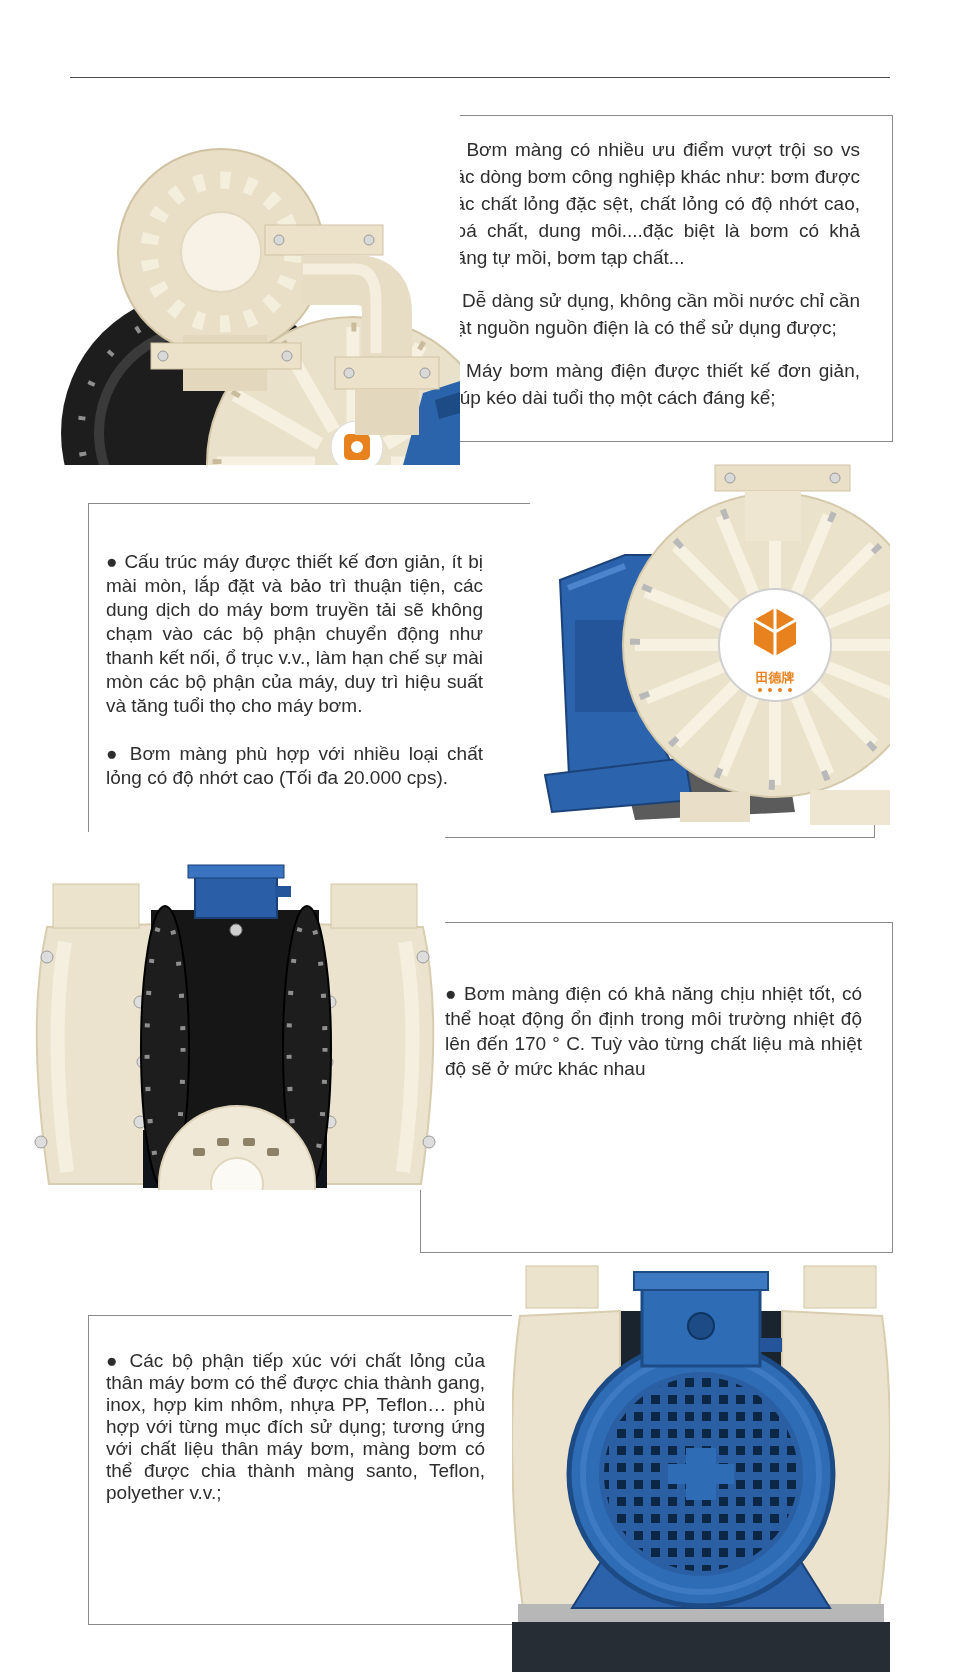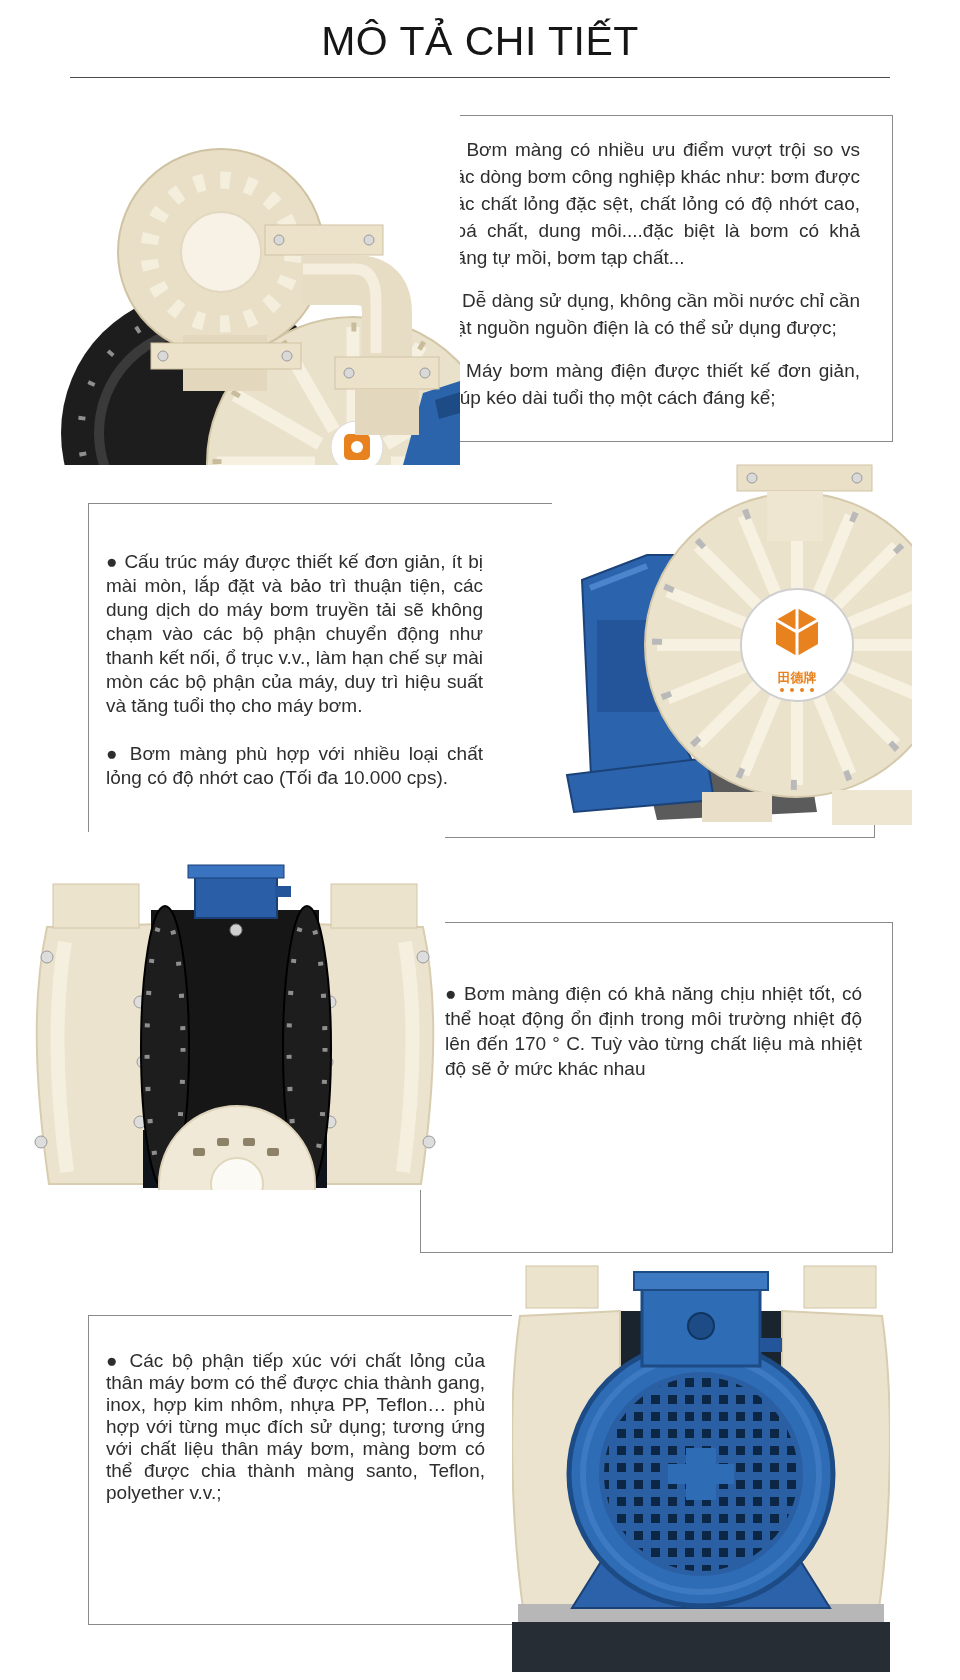--- a/index.html
+++ b/index.html
@@ -19,44 +19,43 @@
   .box4{left:88px;top:1315px;width:787px;height:310px;}
   .box4 .box-text{width:379px;margin:34px 0 16px 17px;}
   .lh27 p{line-height:27px;margin:0 0 16px 0;}
   .lh24 p{line-height:24px;margin:0 0 24px 0;}
   .lh25 p{line-height:25px;margin:0 0 26px 0;}
   .lh22 p{line-height:22px;margin:0 0 20px 0;}
   .box-text p:last-child{margin-bottom:0;}
   .pump-img{position:absolute;background:#fff;z-index:2;}
   .pump-img svg{display:block;width:100%;height:100%;}
   .img1{left:55px;top:95px;width:405px;height:370px;}
-  .img2{left:552px;top:460px;width:360px;height:365px;}
+  .img2{left:530px;top:460px;width:360px;height:365px;}
   .img3{left:25px;top:832px;width:420px;height:358px;}
   .img4{left:512px;top:1256px;width:378px;height:416px;}
 </style>
 </head>
 <body>
 
 <div id="page">
 
-  <div class="title">MÔ TẢ CHI TIẾT</div>
   <div class="divider"></div>
 
   <div class="desc-box box1">
     <div class="box-text lh27">
       <p>● Bơm màng có nhiều ưu điểm vượt trội so vs các dòng bơm công nghiệp khác như: bơm được các chất lỏng đặc sệt, chất lỏng có độ nhớt cao, hoá chất, dung môi....đặc biệt là bơm có khả năng tự mồi, bơm tạp chất...</p>
       <p>● Dễ dàng sử dụng, không cần mồi nước chỉ cần bật nguồn nguồn điện là có thể sử dụng được;</p>
       <p>● Máy bơm màng điện được thiết kế đơn giản, giúp kéo dài tuổi thọ một cách đáng kể;</p>
     </div>
   </div>
 
   <div class="desc-box box2">
     <div class="box-text lh24">
       <p>● Cấu trúc máy được thiết kế đơn giản, ít bị mài mòn, lắp đặt và bảo trì thuận tiện, các dung dịch do máy bơm truyền tải sẽ không chạm vào các bộ phận chuyển động như thanh kết nối, ổ trục v.v., làm hạn chế sự mài mòn các bộ phận của máy, duy trì hiệu suất và tăng tuổi thọ cho máy bơm.</p>
-      <p>● Bơm màng phù hợp với nhiều loại chất lỏng có độ nhớt cao (Tối đa 10.000 cps).</p>
+      <p>● Bơm màng phù hợp với nhiều loại chất lỏng có độ nhớt cao (Tối đa 20.000 cps).</p>
     </div>
   </div>
 
   <div class="desc-box box3">
     <div class="box-text lh25">
       <p>● Bơm màng điện có khả năng chịu nhiệt tốt, có thể hoạt động ổn định trong môi trường nhiệt độ lên đến 170 ° C. Tuỳ vào từng chất liệu mà nhiệt độ sẽ ở mức khác nhau</p>
     </div>
   </div>
 
   <div class="desc-box box4">

